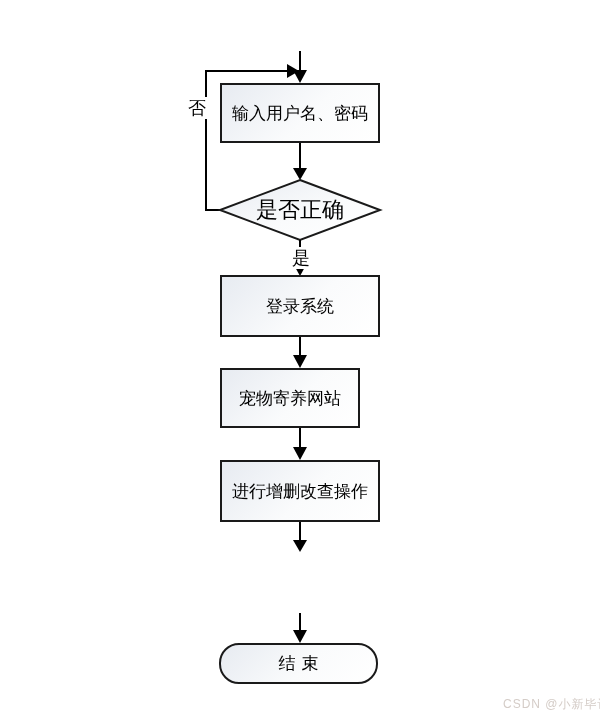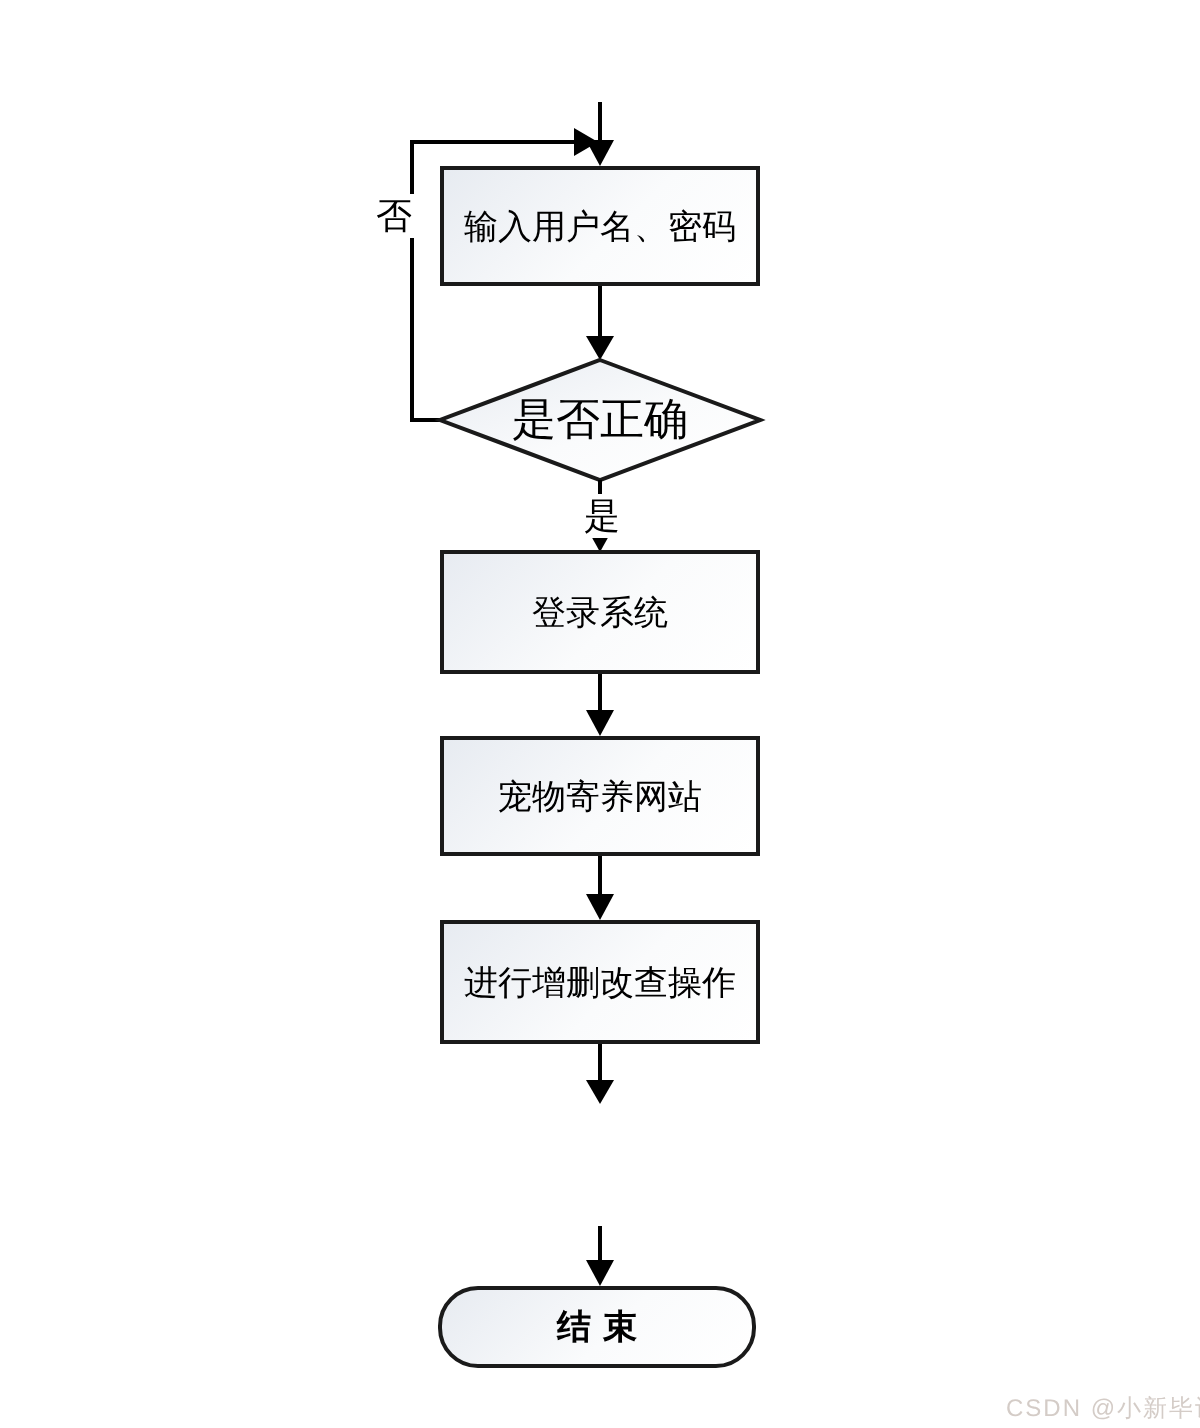--- a/index.html
+++ b/index.html
@@ -121,26 +121,26 @@
     </g>
   </svg>
 
 
   <div class="node process" style="left:220px; top:83px; width:160px; height:60px;text-align:right;">输入用户名、密码</div>
 
   <div class="decision-label" style="left:220px; top:180px; width:160px; height:60px;">是否正确</div>
 
   <div class="node process" style="left:220px; top:275px; width:160px; height:62px;">登录系统</div>
 
-  <div class="node process" style="left:220px; top:368px; width:160px; height:60px;">宠物寄养网站</div>
+  <div class="node process" style="left:220px; top:368px; width:140px; height:60px;">宠物寄养网站</div>
 
   <div class="node process" style="left:220px; top:460px; width:160px; height:62px;">进行增删改查操作</div>
 
 
-  <div class="node terminator" style="left:219px; top:643px; width:159px; height:41px;font-weight:bold;">结束</div>
+  <div class="node terminator" style="left:219px; top:643px; width:159px; height:41px;">结束</div>
 
   <span class="edge-label" style="left:185px; top:97px;">否</span>
 
   <span class="edge-label" style="left:289px; top:247px;">是</span>
 
   <div class="watermark">CSDN @小新毕设</div>
 
 </div>
 
 </body></html>

